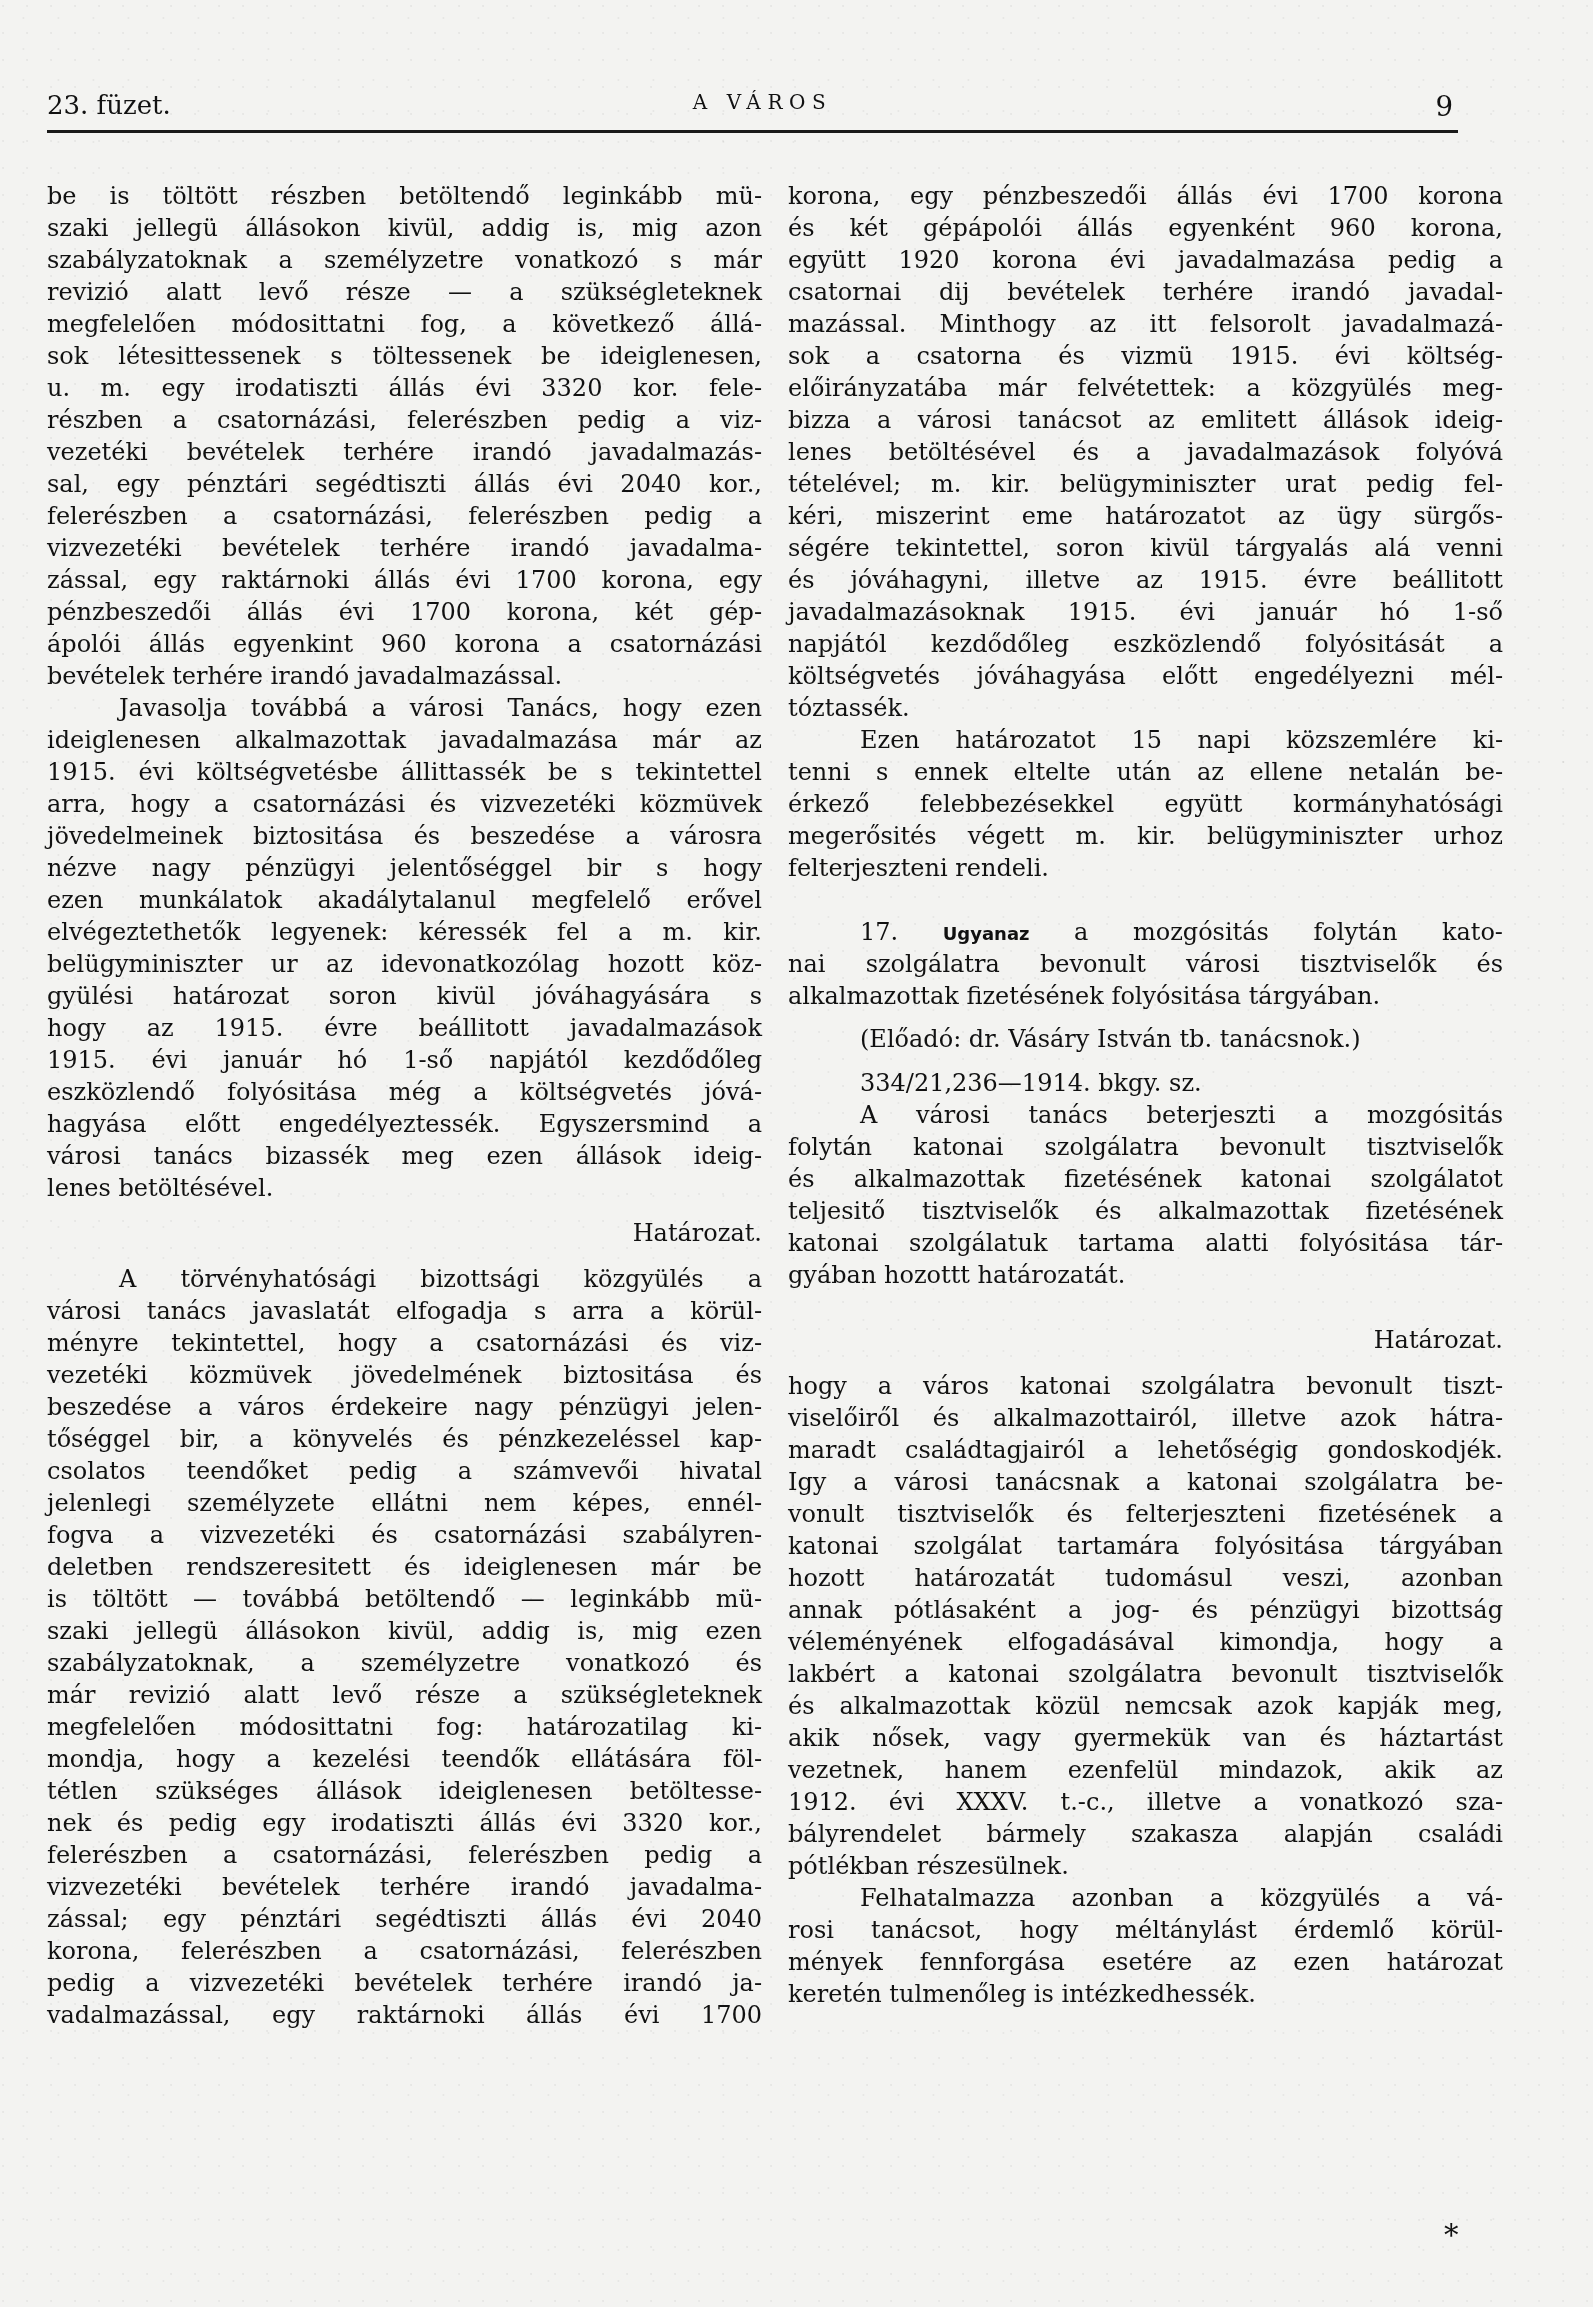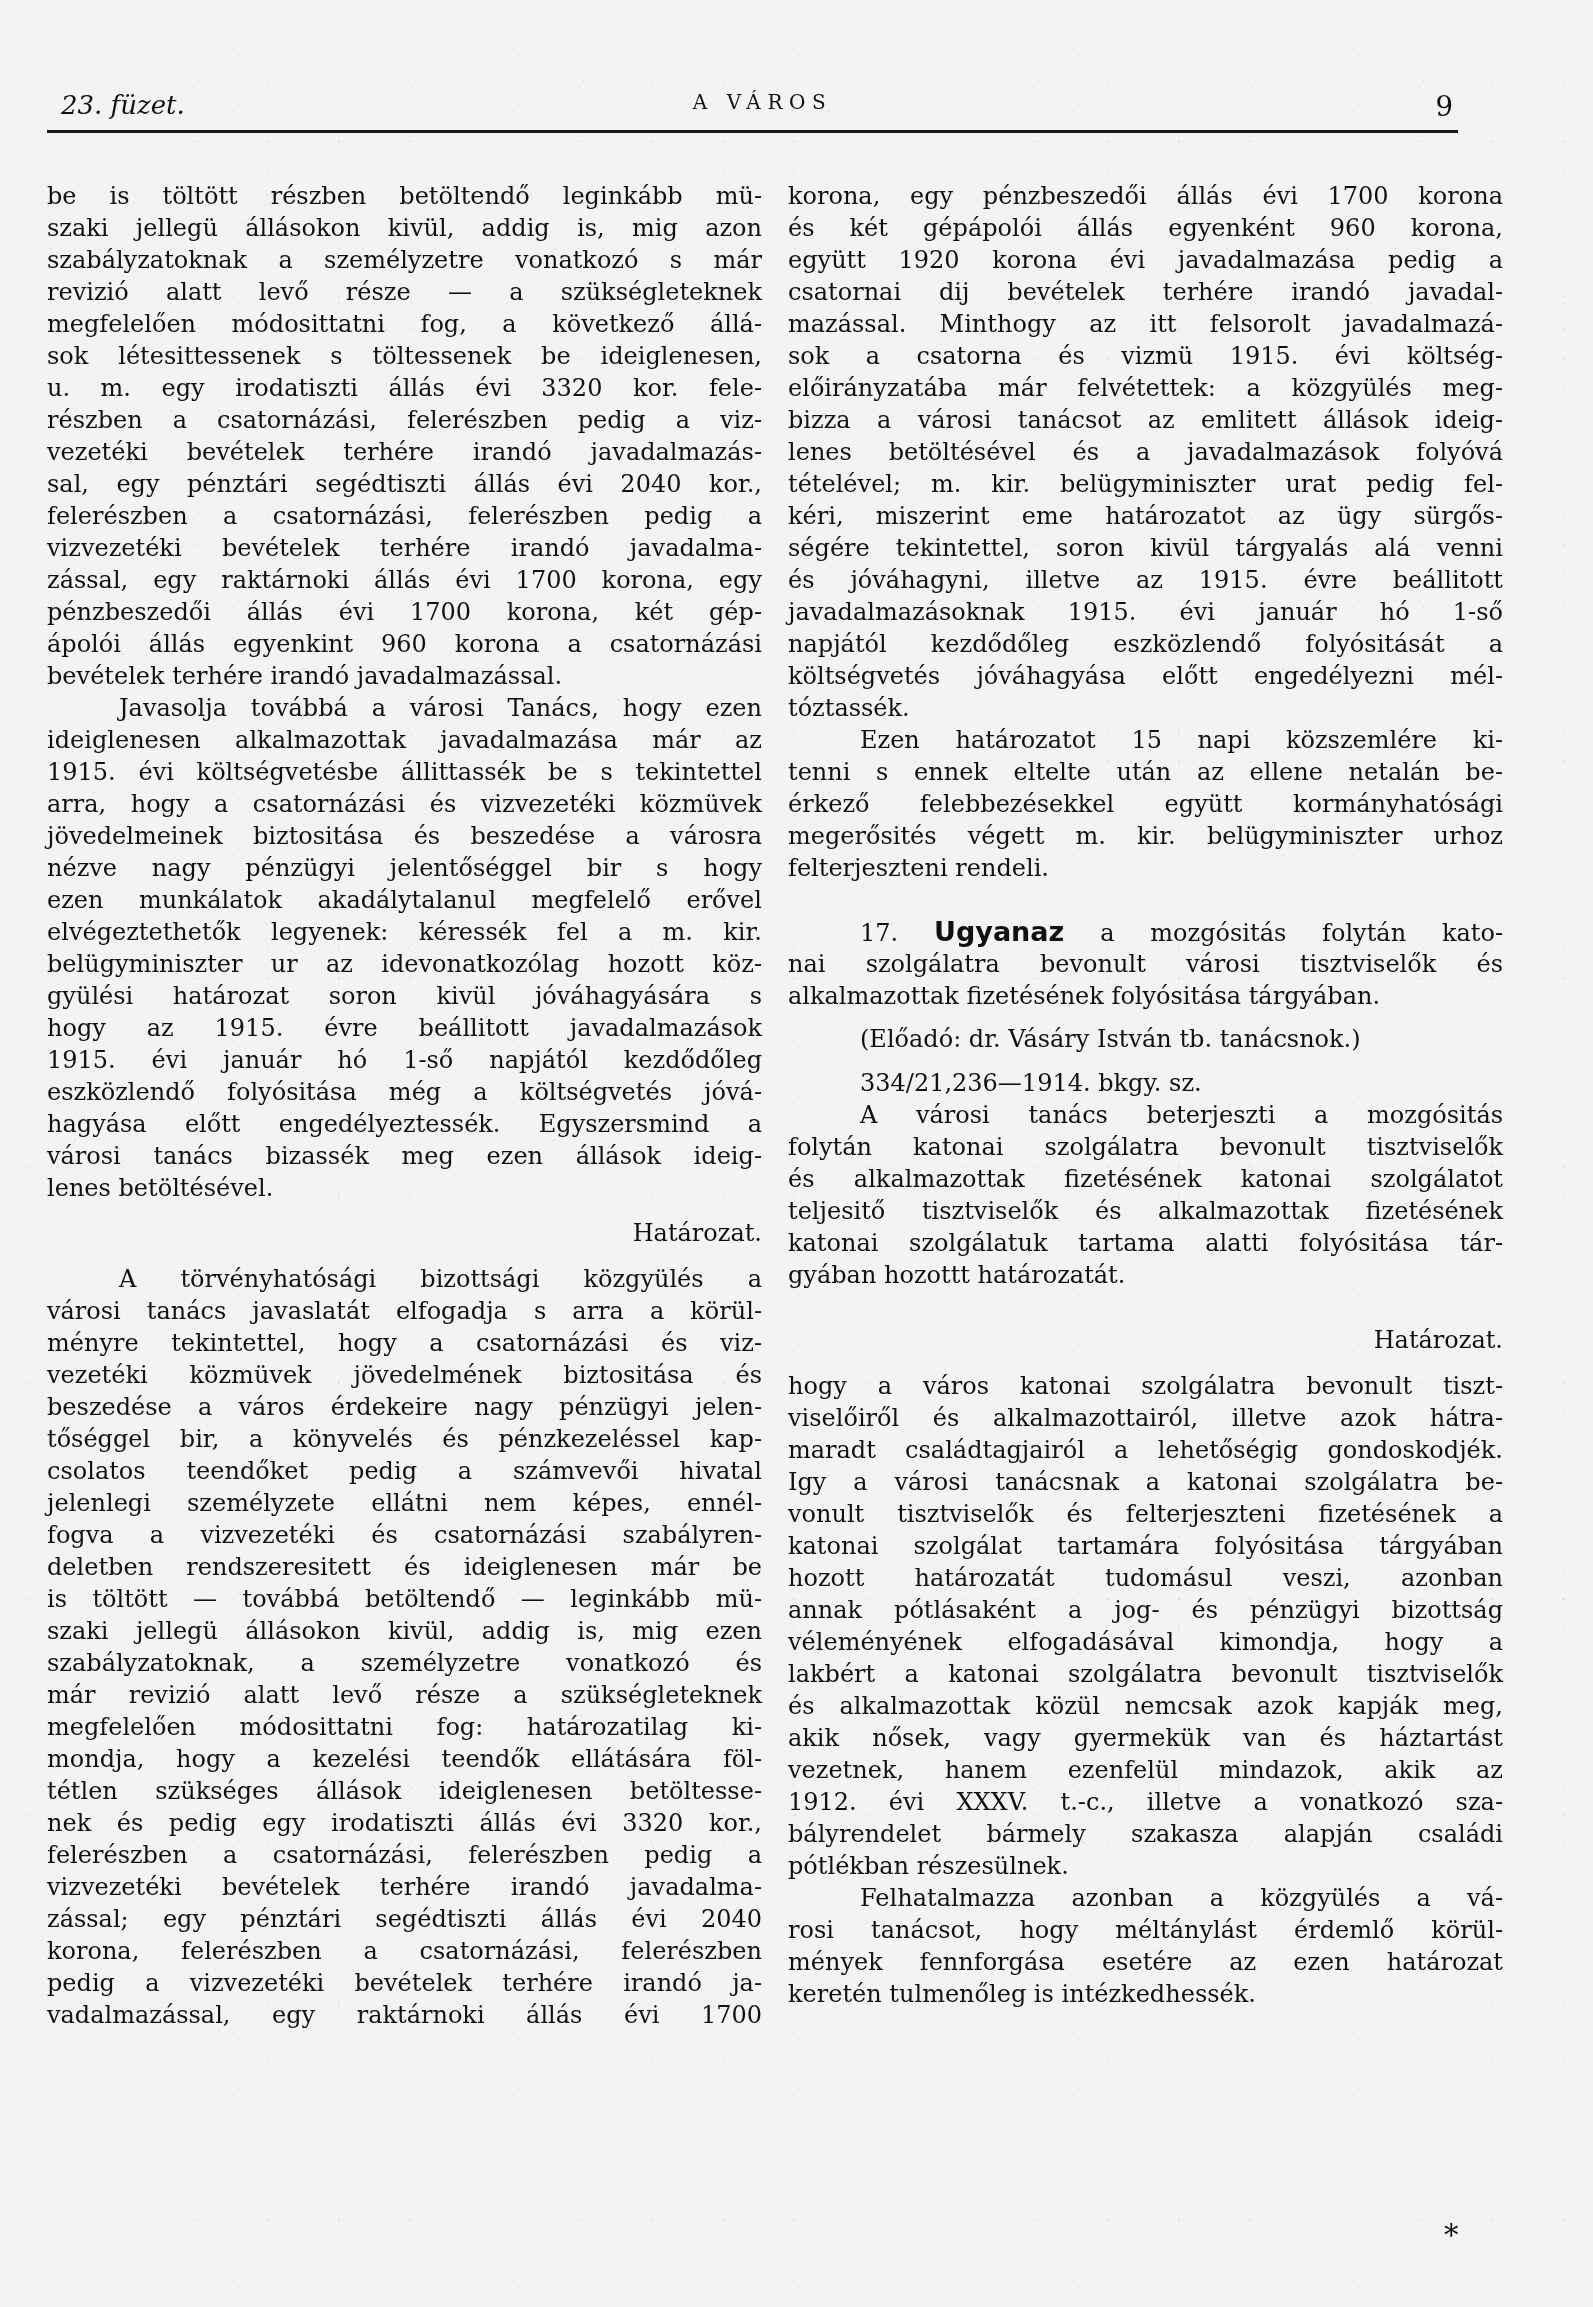--- a/index.html
+++ b/index.html
@@ -6,40 +6,40 @@
   body {
     width: 1594px; height: 2307px;
     background: #f3f3f1;
     color: #111;
     font-family: "DejaVu Serif", "Liberation Serif", serif;
     position: relative; overflow: hidden;
   }
   .page-header {
     position: absolute; left: 47px; top: 77px; width: 1431px; height: 59px;
   }
-  .hdr-issue { position: absolute; left: 14px; top: 13px; font-size: 26px; letter-spacing: 0px; font-style: italic; }
+  .hdr-issue { position: absolute; left: 0; top: 13px; font-size: 26px; letter-spacing: 0px; }
   .hdr-title { position: absolute; left: 0; width: 100%; text-align: center; top: 13px; font-size: 20px; letter-spacing: 6.6px; }
   .hdr-page { position: absolute; right: 25px; top: 13px; font-size: 27.6px; }
   .hdr-rule { position: absolute; left: 0; right: 19.7px; top: 53px; height: 2.6px; background: #1a1a1a; }
 
   .column {
     position: absolute; top: 180px; width: 715px;
     font-size: 24px; line-height: 32px;
   }
   .col-left { left: 47px; }
   .col-right { left: 788px; }
 
   .ln { display: block; white-space: nowrap; text-align: justify; text-align-last: justify; height: 32px; overflow: visible; }
   .ln.last { text-align-last: left; }
   .ln.indent { padding-left: 72px; }
   .gap { height: 31.5px; }
   .gap-sm { height: 11.8px; }
   .heading { display: block; text-align: right; height: 32px; margin: 13px 0 14.4px; }
   .plain { display: block; white-space: nowrap; height: 32px; padding-left: 72px; }
-  .bold { font-weight: bold; font-family: "DejaVu Sans", "Liberation Sans", sans-serif; font-size: 27px; }
+  .bold { font-weight: bold; font-family: "DejaVu Sans", "Liberation Sans", sans-serif; font-size: 18px; }
   .asterisk { position: absolute; left: 1444px; top: 2218px; font-size: 29px; }
   .noise { position: absolute; inset: 0; pointer-events: none;
     background-image:
       radial-gradient(circle at 13% 22%, rgba(0,0,0,0.05) 0 0.7px, transparent 1.3px),
       radial-gradient(circle at 67% 58%, rgba(0,0,0,0.05) 0 0.7px, transparent 1.3px);
     background-size: 24px 27px, 35px 31px; }
 </style>
 </head>
 <body>
 

